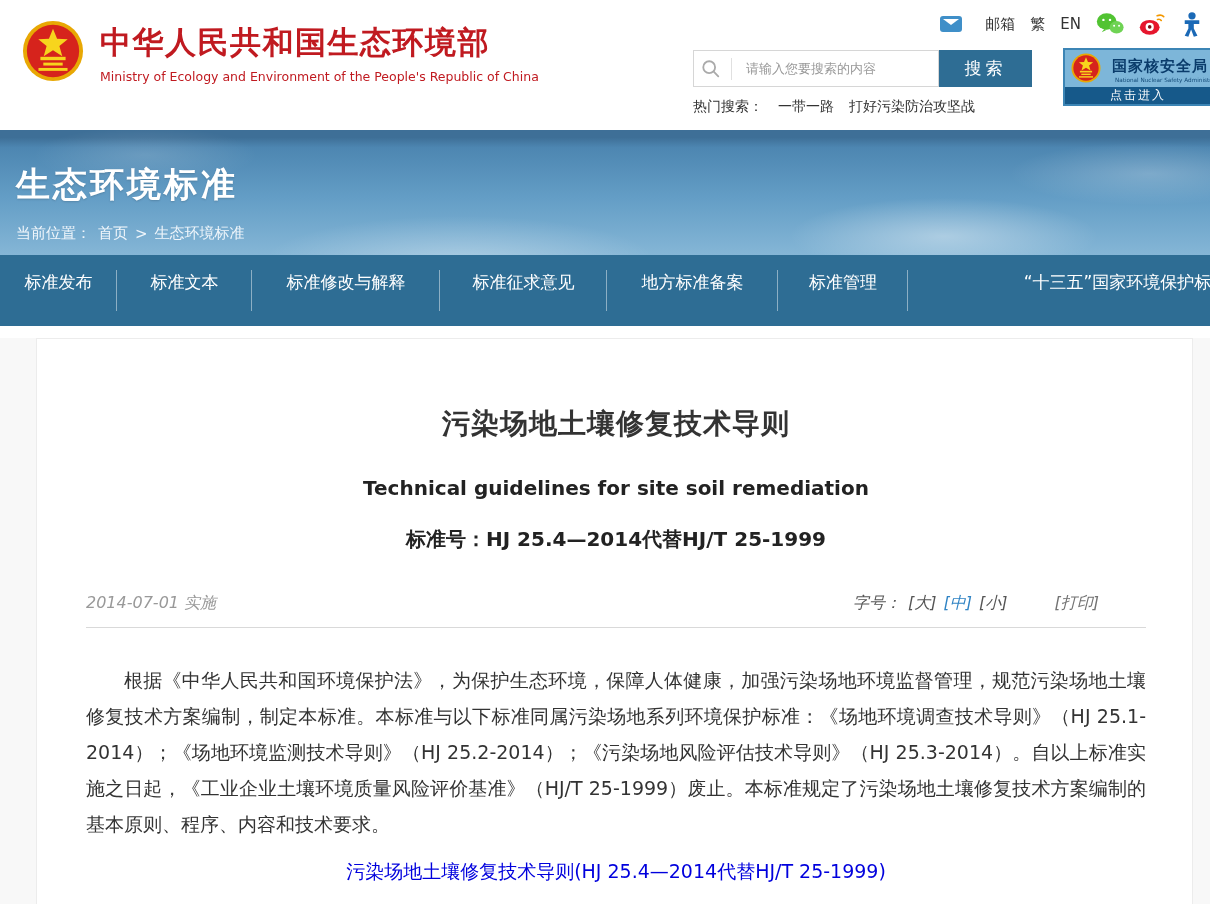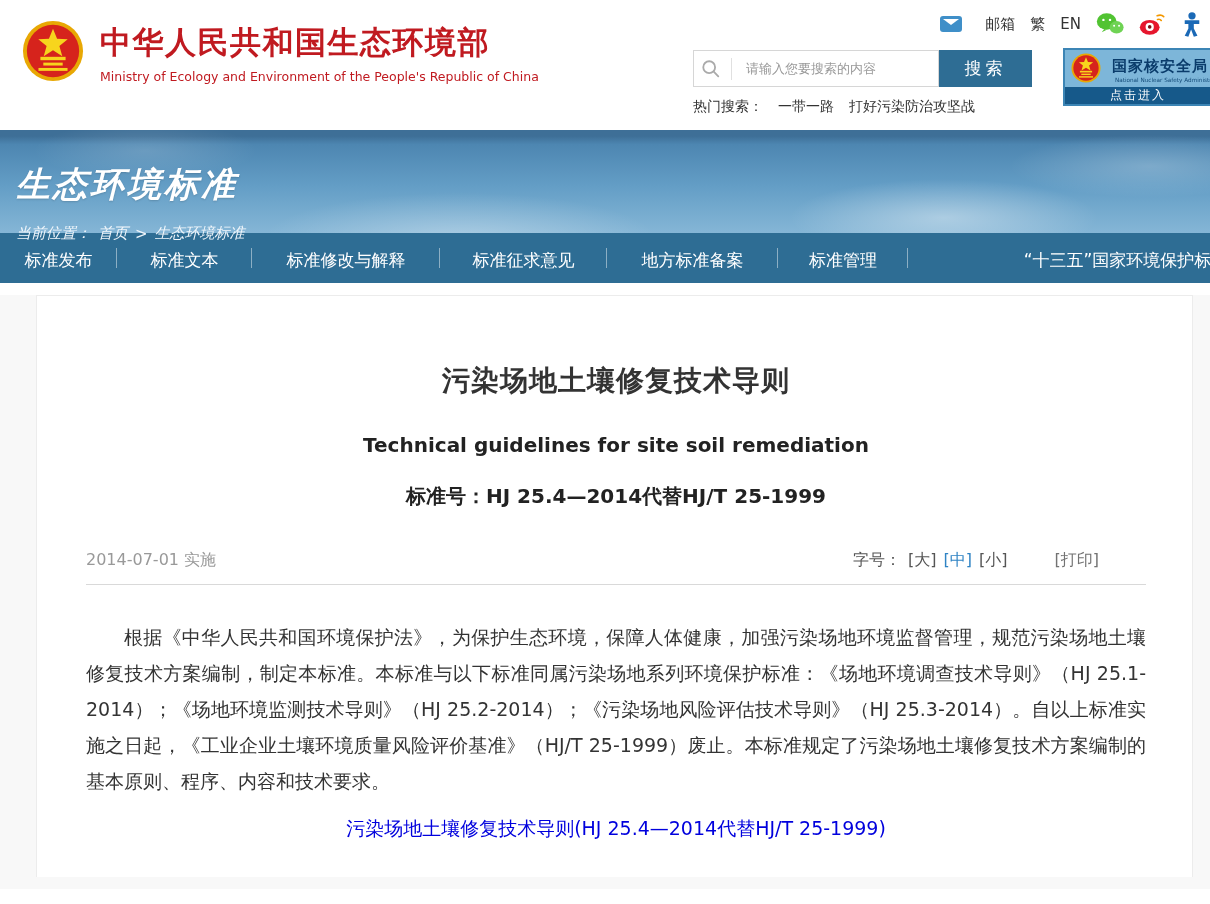--- a/index.html
+++ b/index.html
@@ -28,46 +28,45 @@
   .hot-row { margin-top:11px; font-size:14px; color:#333; display:flex; gap:15px; }
   .hot-row .hot-term { cursor:pointer; }
 
   .nnsa { position:absolute; left:1063px; top:48px; width:150px; height:58px; background:#7db6d9; border:2px solid #3c85b5; cursor:pointer; }
   .nnsa-top { display:flex; align-items:center; gap:11px; padding:3px 2px 2px 6px; }
   .nnsa-txt .t { font-size:15px; font-weight:bold; color:#0a3c6b; letter-spacing:1px; white-space:nowrap; }
   .nnsa-txt .s { font-size:6px; color:#134a77; transform:scale(.95); white-space:nowrap; }
   .nnsa-strip { position:absolute; left:0; right:0; bottom:0; height:17px; background:#16598a; color:#fff; font-size:12px; text-align:center; line-height:17px; letter-spacing:2px; }
 
   
-  .banner { position:relative; height:103px;
+  .banner { position:relative; height:125px;
     background:
       radial-gradient(ellipse 220px 55px at 78% 85%, rgba(255,255,255,.38), transparent 70%),
       radial-gradient(ellipse 280px 65px at 38% 105%, rgba(255,255,255,.30), transparent 70%),
       radial-gradient(ellipse 200px 45px at 95% 35%, rgba(255,255,255,.22), transparent 70%),
       radial-gradient(ellipse 160px 40px at 12% 20%, rgba(255,255,255,.15), transparent 70%),
       linear-gradient(180deg, #3e6f97 0%, #3e6f97 6%, #4d86b1 14%, #649ec6 55%, #85b6d6 100%);
-    font-style: italic;
   }
   .banner-title { padding:32px 0 0 16px; font-size:34px; font-weight:bold; color:#fff; letter-spacing:3px; text-shadow:0 1px 2px rgba(0,0,0,.15); }
   .breadcrumb { margin:16px 0 0 16px; font-size:15px; color:#f0f6fb; display:flex; gap:7px; align-items:center; }
   .breadcrumb .bc-link { cursor:pointer; }
 
   
-  .nav { display:flex; height:50px; background:#2e6d94; overflow:hidden; width:1210px; }
+  .nav { display:flex; height:71px; background:#2e6d94; overflow:hidden; width:1210px; }
   .nav-item { flex:none; position:relative; color:#fff; font-size:17px; line-height:55px; text-align:center; cursor:pointer; white-space:nowrap; }
   .nav-item:not(:last-child)::after { content:""; position:absolute; right:0; top:15px; bottom:15px; width:1px; background:rgba(255,255,255,.45); }
 
   
   .main { background:#f8f8f8; height:594px; }
   .main::before { content:""; }
   .card { margin-left:36px; margin-top:12px; width:1157px; height:582px; background:#fff; border:1px solid #ececec; border-bottom:none; padding:66px 46px 0 49px; }
   .a-title { text-align:center; font-size:28px; font-weight:bold; color:#333; letter-spacing:1px; }
   .a-title-en { text-align:center; margin-top:33px; font-size:20px; font-weight:bold; color:#222; }
   .a-std { text-align:center; margin-top:26px; font-size:20px; font-weight:bold; color:#222; }
-  .meta { margin-top:40px; display:flex; justify-content:space-between; align-items:center; font-size:16px; color:#999; }
+  .meta { margin-top:40px; display:flex; justify-content:space-between; align-items:center; font-size:16px; color:#999;font-style:italic; }
   .controls { display:flex; align-items:center; gap:7px; color:#555; padding-right:47px; }
   .controls .sz { cursor:pointer; color:#555; }
   .controls .sz.active { color:#2f83c4; }
   .controls .print { margin-left:40px; cursor:pointer; color:#737373; }
   .divider { margin-top:13px; border-top:1px solid #d9d9d9; }
   .body-text { margin-top:34px; font-size:19px; line-height:36px; color:#333; text-indent:2em; text-align:justify; }
   .attachment { margin-top:17px; text-align:center; font-size:19px; }
   .attachment a { color:#0000dd; text-decoration:none; cursor:pointer; }
 </style>
 </head>

